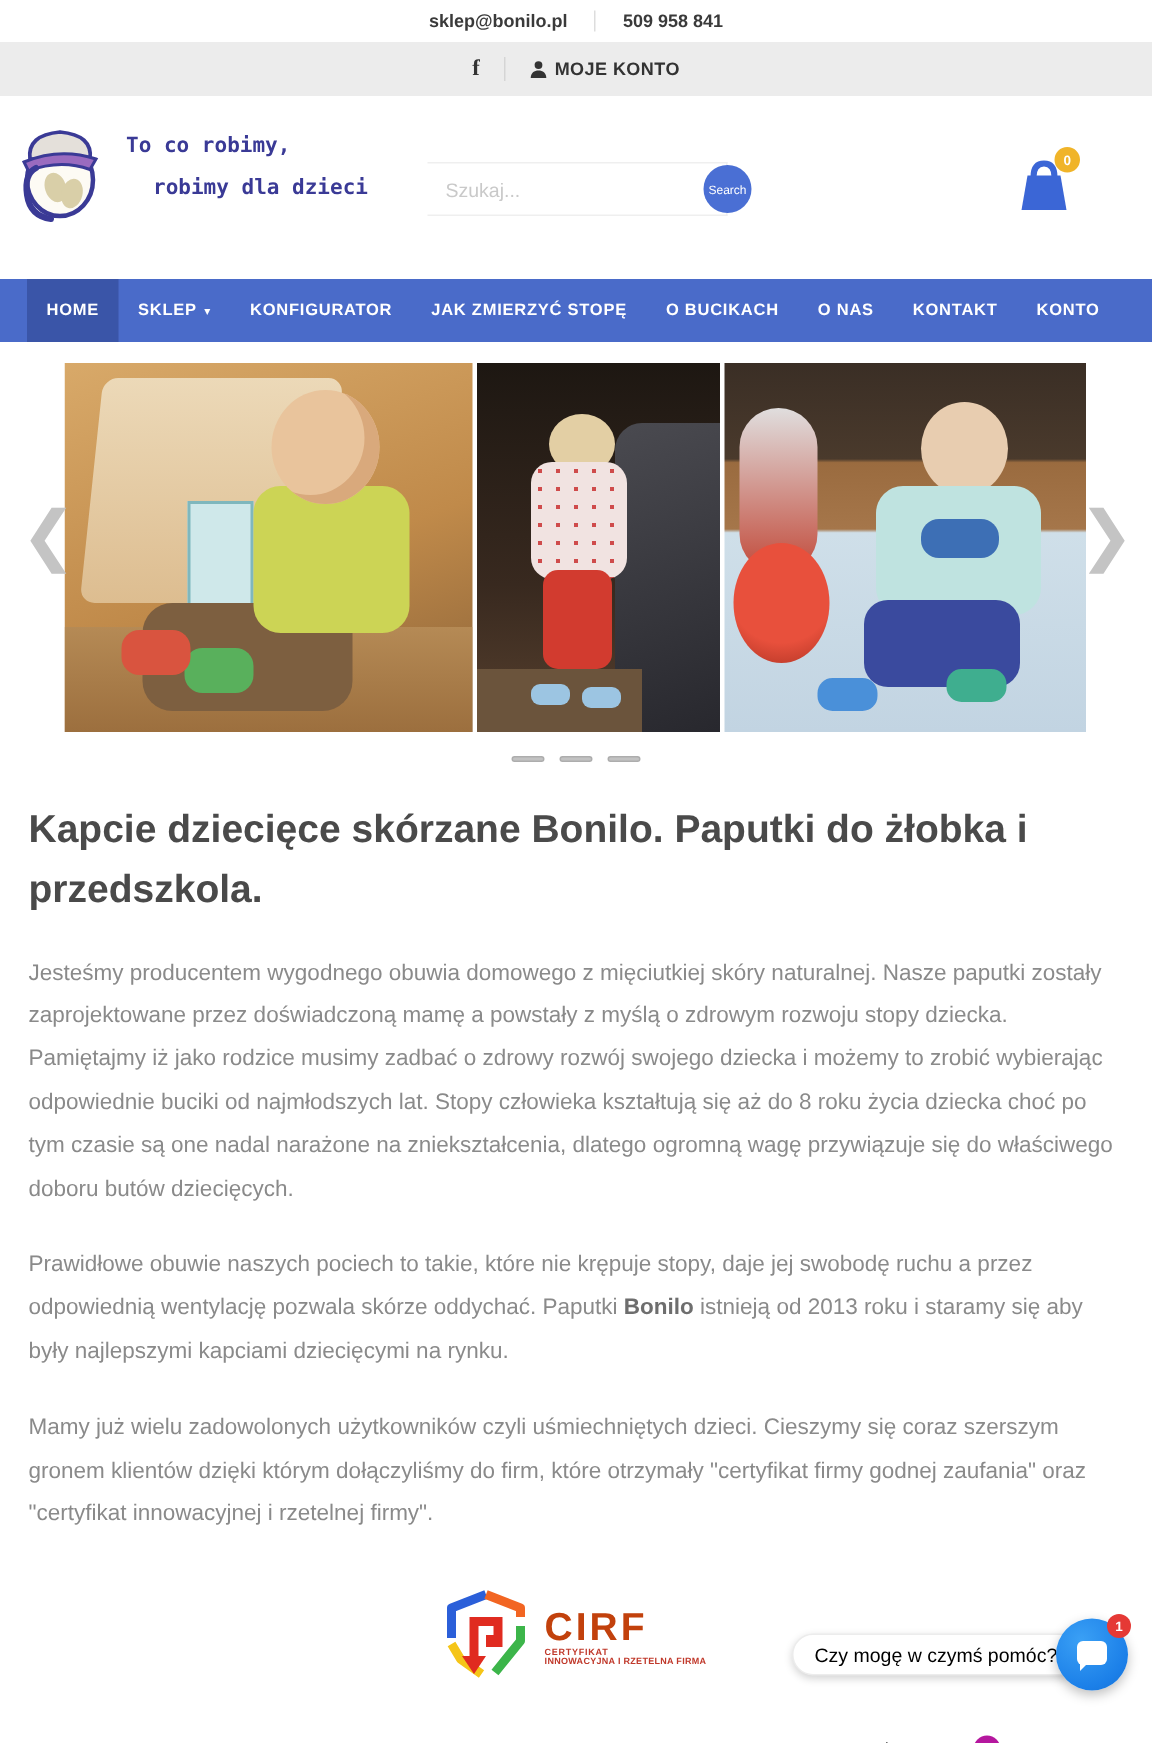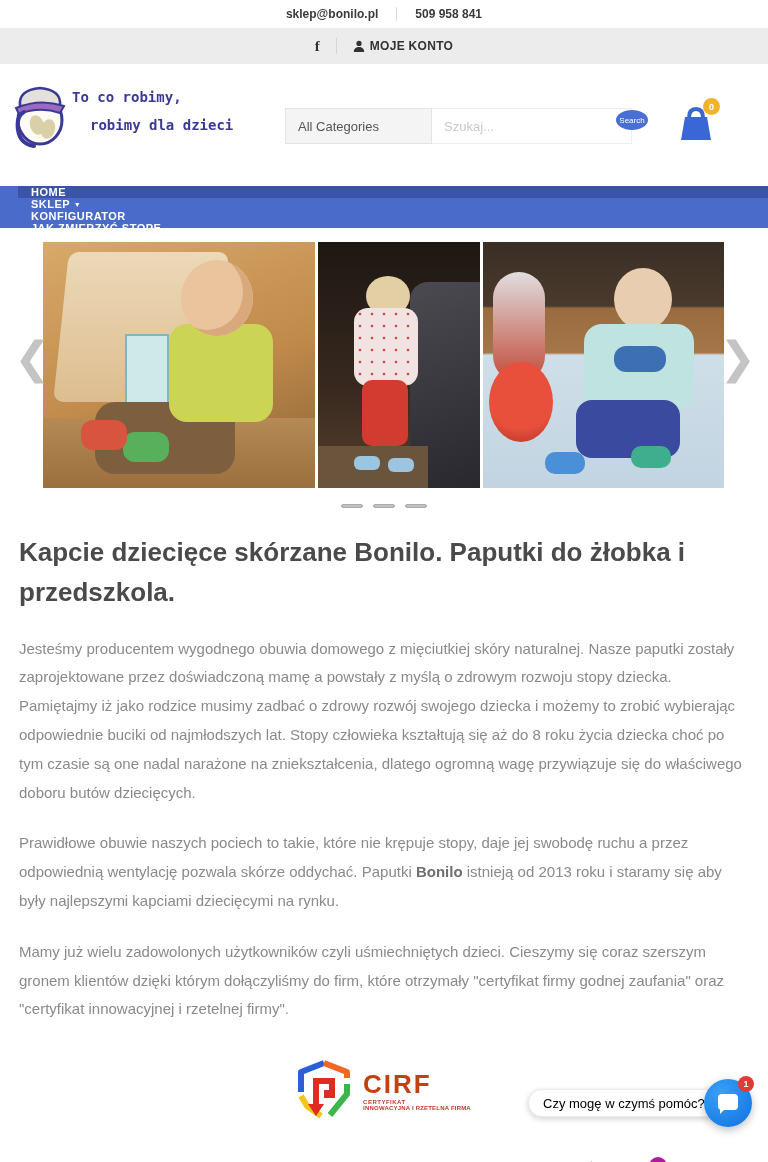--- a/index.html
+++ b/index.html
@@ -14,35 +14,35 @@
 
   
   .accountbar { height:36px; background:#ececec; display:flex; align-items:center; justify-content:center; }
   .accountbar .fb { font-family:"Liberation Serif",serif; font-weight:700; font-size:15px; color:#333; padding:0 16px; cursor:pointer; }
   .accountbar .sep { width:1px; height:16px; background:#d5d5d5; }
   .accountbar .account { display:flex; align-items:center; gap:5px; padding:0 16px; cursor:pointer;justify-content:center; }
   .accountbar .account span { font-size:12px; font-weight:700; color:#333; letter-spacing:.3px; }
 
   
   .header { height:122px; background:#fff; position:relative; }
-  .logo { position:absolute; left:10px; top:18px; display:flex; align-items:flex-start; gap:4px; }
+  .logo { position:absolute; left:10px; top:18px; display:flex; align-items:flex-start; gap:16px; }
   .logo-text { font-family:"DejaVu Sans Mono","Liberation Mono",monospace; color:#3a3a96; font-size:14px; font-weight:700; line-height:1; padding-top:8px; }
   .logo-text .l1 { display:block; }
   .logo-text .l2 { display:block; margin:14px 0 0 18px; }
   .searchgroup { position:absolute; left:285px; top:44px; display:flex; align-items:center; }
   .cat-select { width:147px; height:36px; background:#f4f4f4; border:1px solid #e3e3e3; display:flex; align-items:center; padding:0 12px; font-size:13px; color:#555; cursor:pointer; }
   .search-input-wrap { position:relative; width:200px; height:36px; }
   .search-input { width:100%; height:100%; border:1px solid #efefef; border-left:none; background:#fff; padding:0 40px 0 12px; font-size:13px; color:#444; outline:none; font-family:inherit; }
   .search-input::placeholder { color:#c9c9c9; }
-  .search-btn { position:absolute; right:-16px; top:2px; width:32px; height:20px; border-radius:50%; background:#4a6fd4; border:none; color:#fff; font-size:8px; cursor:pointer; font-family:inherit; }
+  .search-btn { position:absolute; right:-16px; top:2px; width:32px; height:32px; border-radius:50%; background:#4a6fd4; border:none; color:#fff; font-size:8px; cursor:pointer; font-family:inherit; }
   .cart { position:absolute; right:52px; top:40px; width:40px; height:40px; cursor:pointer; }
   .cart-badge { position:absolute; right:-4px; top:-6px; width:17px; height:17px; border-radius:50%; background:#f0b429; color:#fff; font-size:9px; font-weight:700; display:flex; align-items:center; justify-content:center; z-index:2; }
 
   
-  .nav { height:42px; background:#4a6bc9; display:flex; align-items:stretch; padding-left:18px;flex-direction:column; }
+  .nav { height:42px; background:#4a6bc9; display:flex; align-items:stretch; padding-left:18px; }
   .nav-item { display:flex; align-items:center; padding:0 13px; color:#fff; font-size:11px; font-weight:700; letter-spacing:.5px; cursor:pointer; gap:5px; }
   .nav-item.active { background:#3a55a8; }
   .nav-item .chev { font-size:8px; }
 
   
   .carousel { position:relative; padding-top:14px; height:260px; }
   .slides { position:absolute; left:43px; top:14px; right:0; height:246px; display:flex; gap:3px; overflow:hidden; }
   .slide { height:246px; position:relative; overflow:hidden; flex:none; }
   .slide1 { width:272px; background:linear-gradient(160deg,#d8a969 0%,#c08a4a 55%,#8a6238 100%); }
   .slide1 .tent { position:absolute; left:18px; top:10px; width:160px; height:150px; background:linear-gradient(180deg,#ecd9b8,#ddbd90); border-radius:10px; transform:skewX(-6deg); }
@@ -131,21 +131,20 @@
         <ellipse cx="27" cy="43" rx="7" ry="10" fill="#d9cfa8" transform="rotate(-18 27 43)"></ellipse>
         <ellipse cx="38" cy="47" rx="7" ry="10" fill="#d9cfa8" transform="rotate(14 38 47)"></ellipse>
       </svg>
       <div class="logo-text">
         <span class="l1">To co robimy,</span>
         <span class="l2">robimy dla dzieci</span>
       </div>
     </div>
 
     <div class="searchgroup">
-      <div class="cat-select">All Categories</div>
       <div class="search-input-wrap">
         <input class="search-input" type="text" placeholder="Szukaj..." style="">
         <button class="search-btn">Search</button>
       </div>
     </div>
 
     <div class="cart">
       <span class="cart-badge">0</span>
       <svg width="40" height="40" viewBox="0 0 40 40">
         <path d="M13 14 Q13 5 20 5 Q27 5 27 14" fill="none" stroke="#3b66d6" stroke-width="4"></path>

